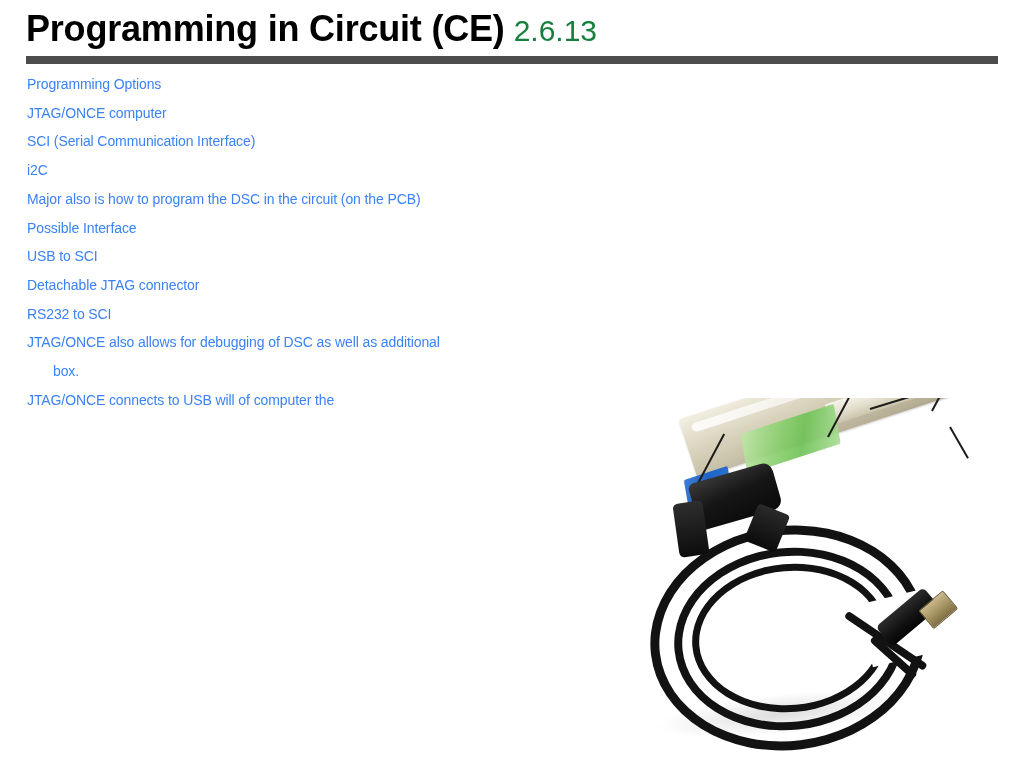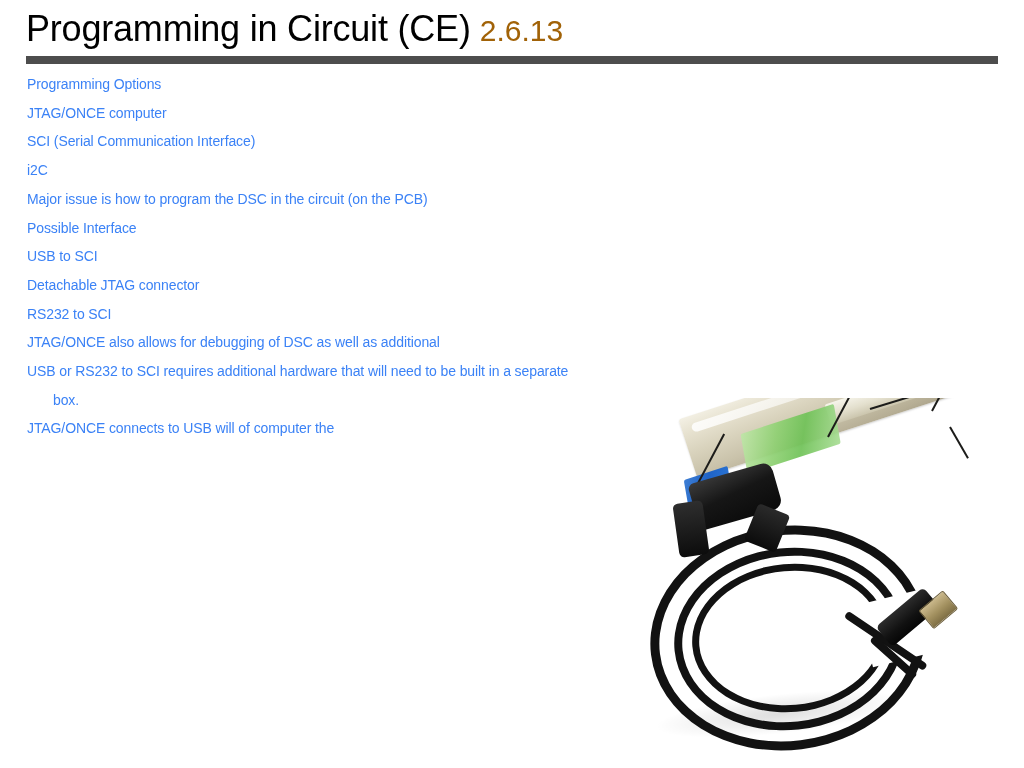--- a/index.html
+++ b/index.html
@@ -29,28 +29,28 @@
     position: absolute;
     left: 26px;
     top: 8px;
     width: 972px;
     height: 44px;
     white-space: nowrap;
   }
   .title-main {
     font-size: 36px;
     line-height: 42px;
-    font-weight: normal;
+    font-weight: bold;
     color: #000000;
     letter-spacing: -0.2px;
   }
   .title-version {
     font-size: 30px;
     line-height: 42px;
-    color: #a16207;
+    color: #15803d;
     margin-left: 9px;
     letter-spacing: 0px;
   }
 
   .title-rule {
     position: absolute;
     left: 26px;
     top: 56px;
     width: 972px;
     height: 8px;
@@ -310,27 +310,26 @@
     <span class="title-main">Programming in Circuit (CE)</span><span class="title-version">2.6.13</span>
   </div>
 
   <div class="title-rule"></div>
 
   <div class="body-block">
     <div class="body-line">Programming Options</div>
     <div class="body-line">JTAG/ONCE computer</div>
     <div class="body-line">SCI (Serial Communication Interface)</div>
     <div class="body-line">i2C</div>
-    <div class="body-line">Major issue is how to program the DSC in the circuit (on the PCB)</div>
+    <div class="body-line">Major also is how to program the DSC in the circuit (on the PCB)</div>
     <div class="body-line">Possible Interface</div>
     <div class="body-line">USB to SCI</div>
     <div class="body-line">Detachable JTAG connector</div>
     <div class="body-line">RS232 to SCI</div>
     <div class="body-line">JTAG/ONCE also allows for debugging of DSC as well as additional</div>
-    <div class="body-line">USB or RS232 to SCI requires additional hardware that will need to be built in a separate</div>
     <div class="body-line indent">box.</div>
     <div class="body-line">JTAG/ONCE connects to USB will of computer the</div>
   </div>
 
   <div class="photo">
     <div class="photo-stage">
 
       <div class="photo-shadow"></div>
 
       <div class="cable-ring r1"></div>

